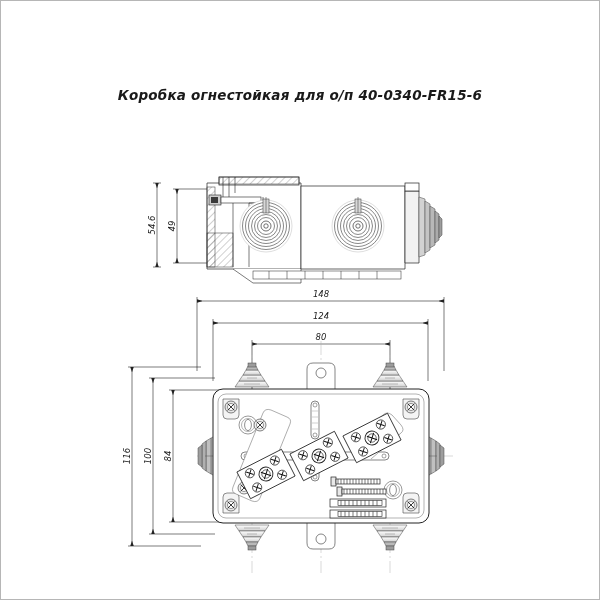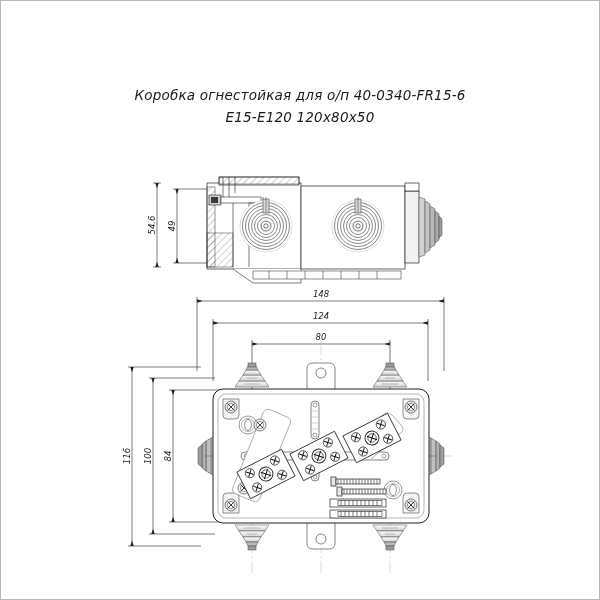--- a/index.html
+++ b/index.html
@@ -2,34 +2,33 @@
 <html><head>
 <meta charset="utf-8">
 <style>
   html,body{margin:0;padding:0;background:#fff;}
   body{width:600px;height:600px;overflow:hidden;
        font-family:"DejaVu Sans",sans-serif;}
   #page{position:relative;width:600px;height:600px;background:#ffffff;
         box-sizing:border-box;border:1px solid #b6b6b6;}
   .title{position:absolute;left:0;right:0;text-align:center;
          font-family:"DejaVu Sans",sans-serif;
-         font-style:italic;font-weight:400;color:#1a1a1a;
+         font-style:italic;font-weight:700;color:#1a1a1a;
          letter-spacing:.2px;}
   #title-l1{top:86px;font-size:13.5px;}
   #title-l2{top:108px;font-size:13.5px;}
   svg{position:absolute;left:0;top:0;}
   text{font-family:"DejaVu Sans",sans-serif;font-style:italic;fill:#1a1a1a;}
 </style>
 </head>
 <body>
 
 <div id="page">
 
   <div class="title" id="title-l1">Коробка огнестойкая для о/п 40-0340-FR15-6</div>
-  <div class="title" id="title-l2">E15-E120 120x80x50</div>
 
   <svg width="600" height="600" viewBox="0 0 600 600">
     <defs>
       <pattern id="hatch" width="5" height="5" patternUnits="userSpaceOnUse" patternTransform="rotate(45)">
         <line x1="0" y1="0" x2="0" y2="5" stroke="#444" stroke-width="0.5"></line>
       </pattern>
       <linearGradient id="gl" x1="0" y1="0" x2="0" y2="1">
         <stop offset="0" stop-color="#ffffff"></stop>
         <stop offset="1" stop-color="#cfcfcf"></stop>
       </linearGradient>

